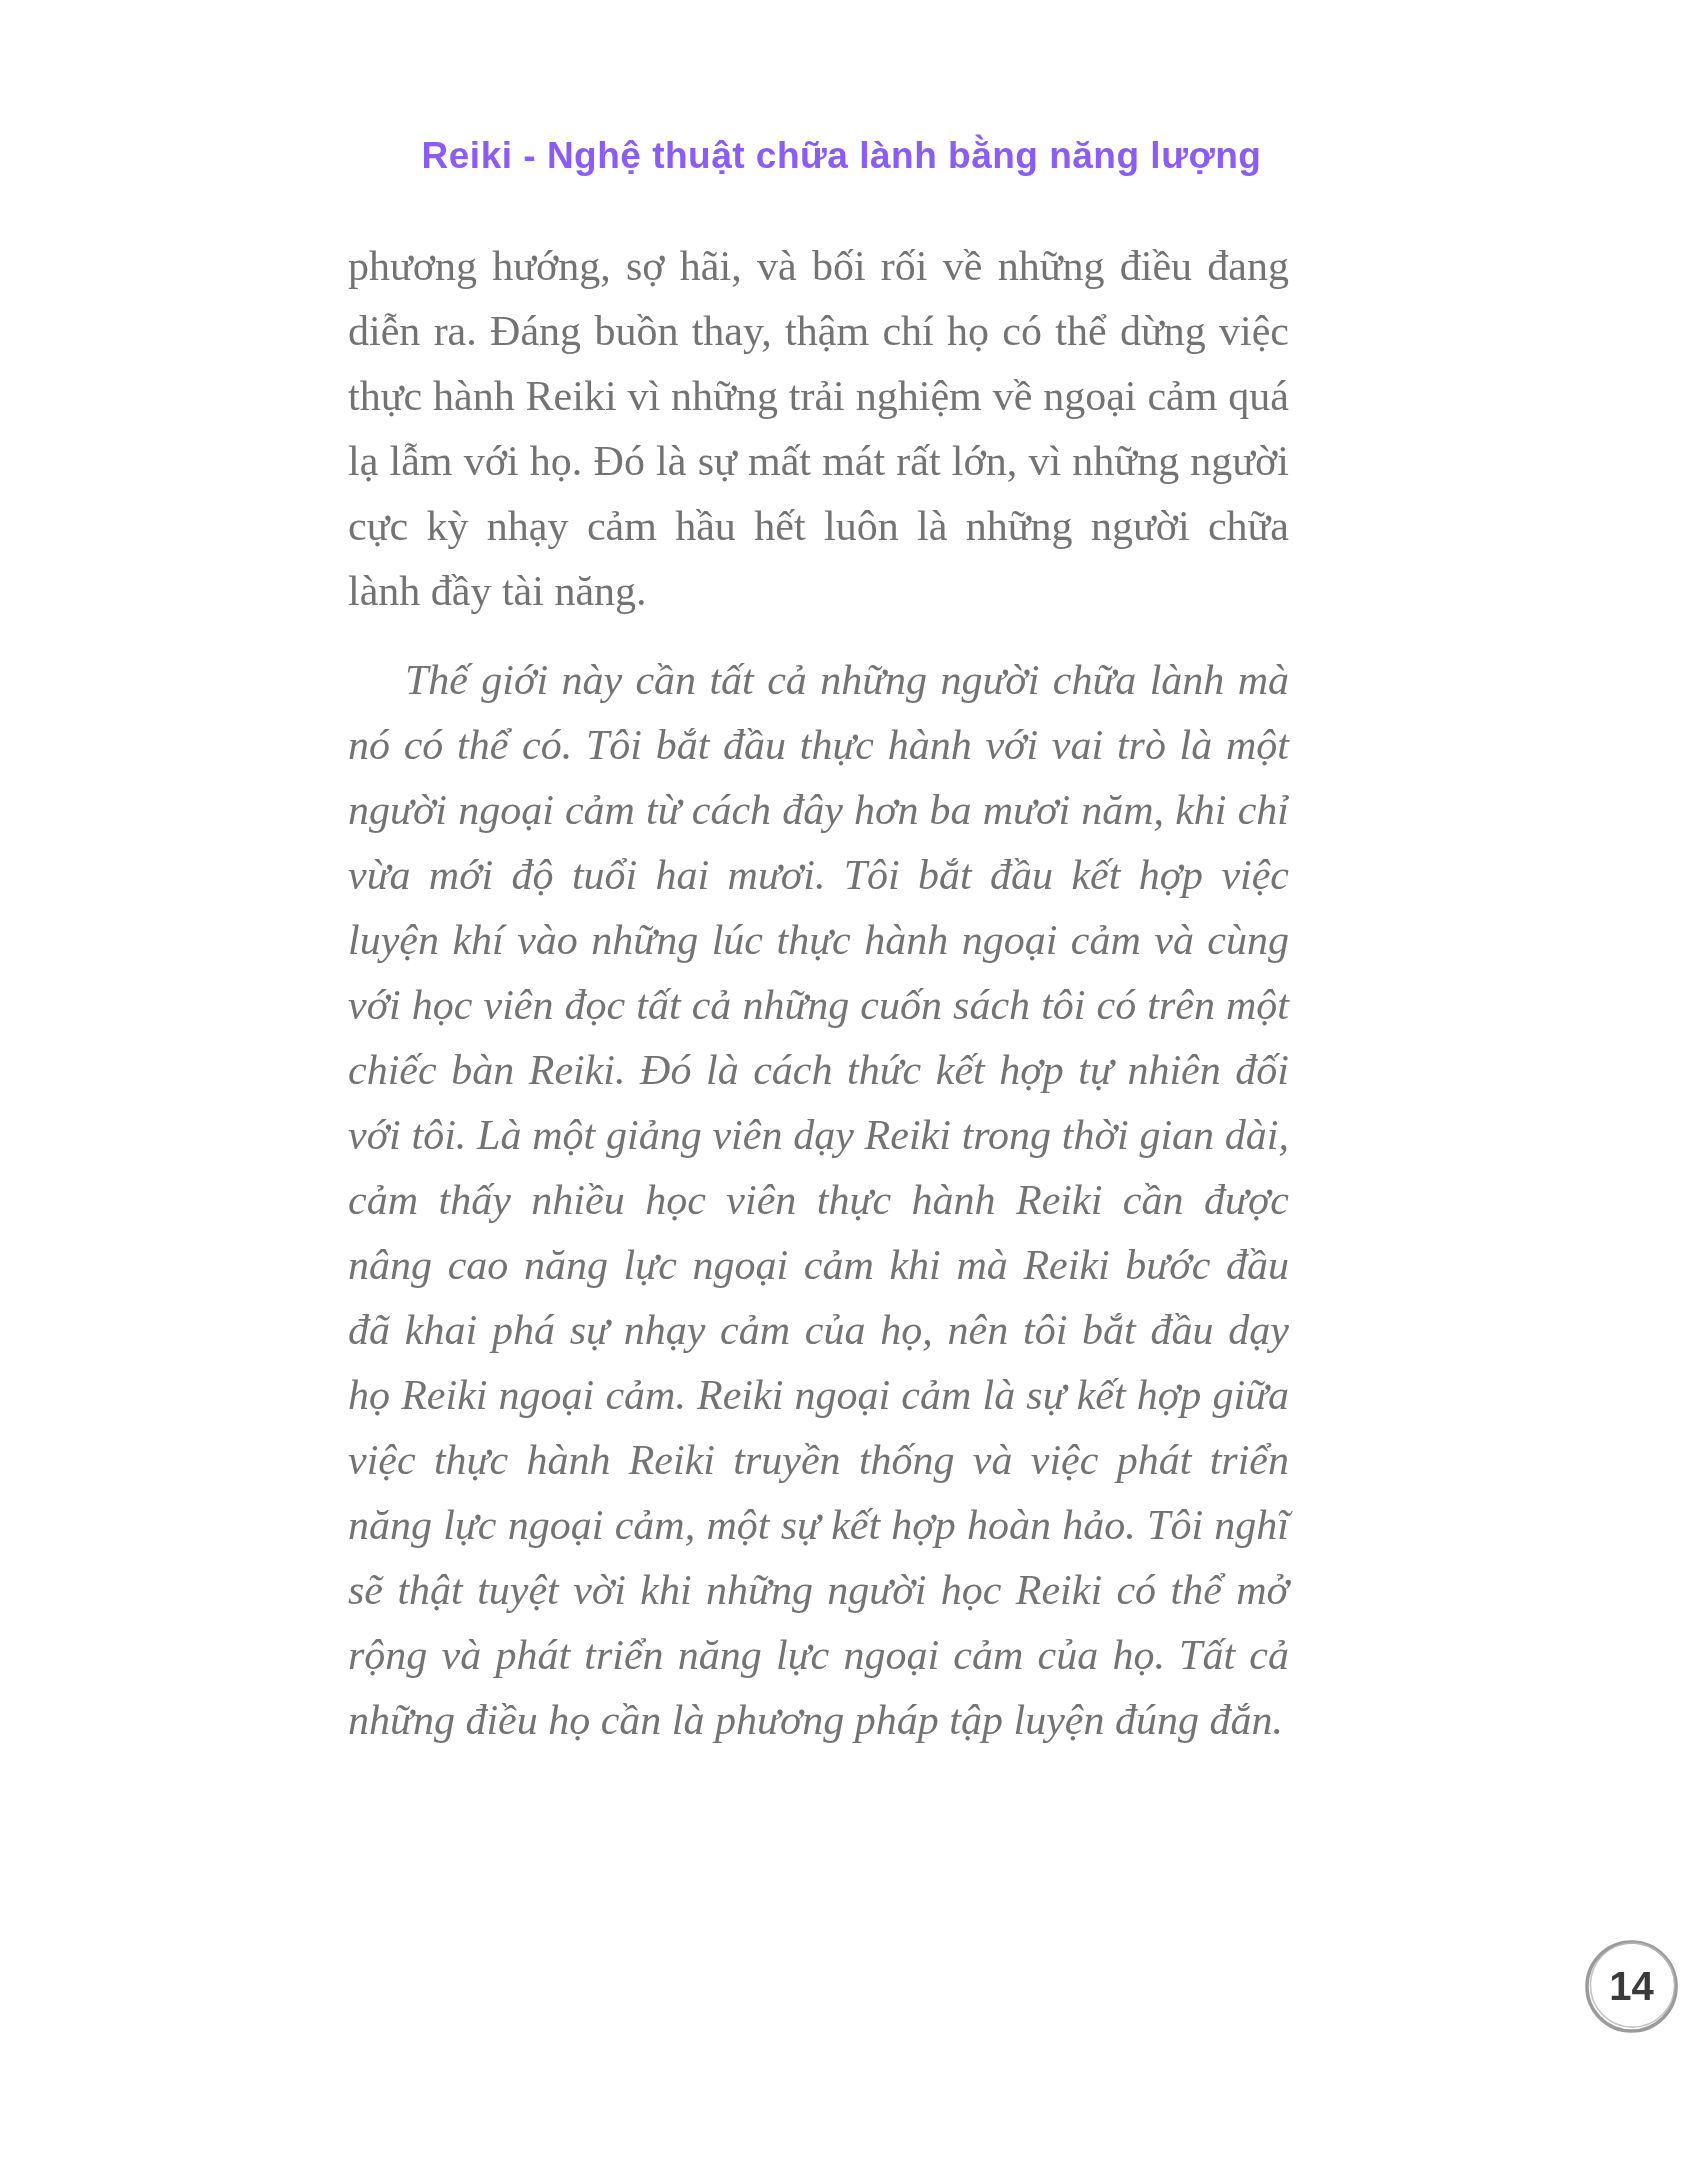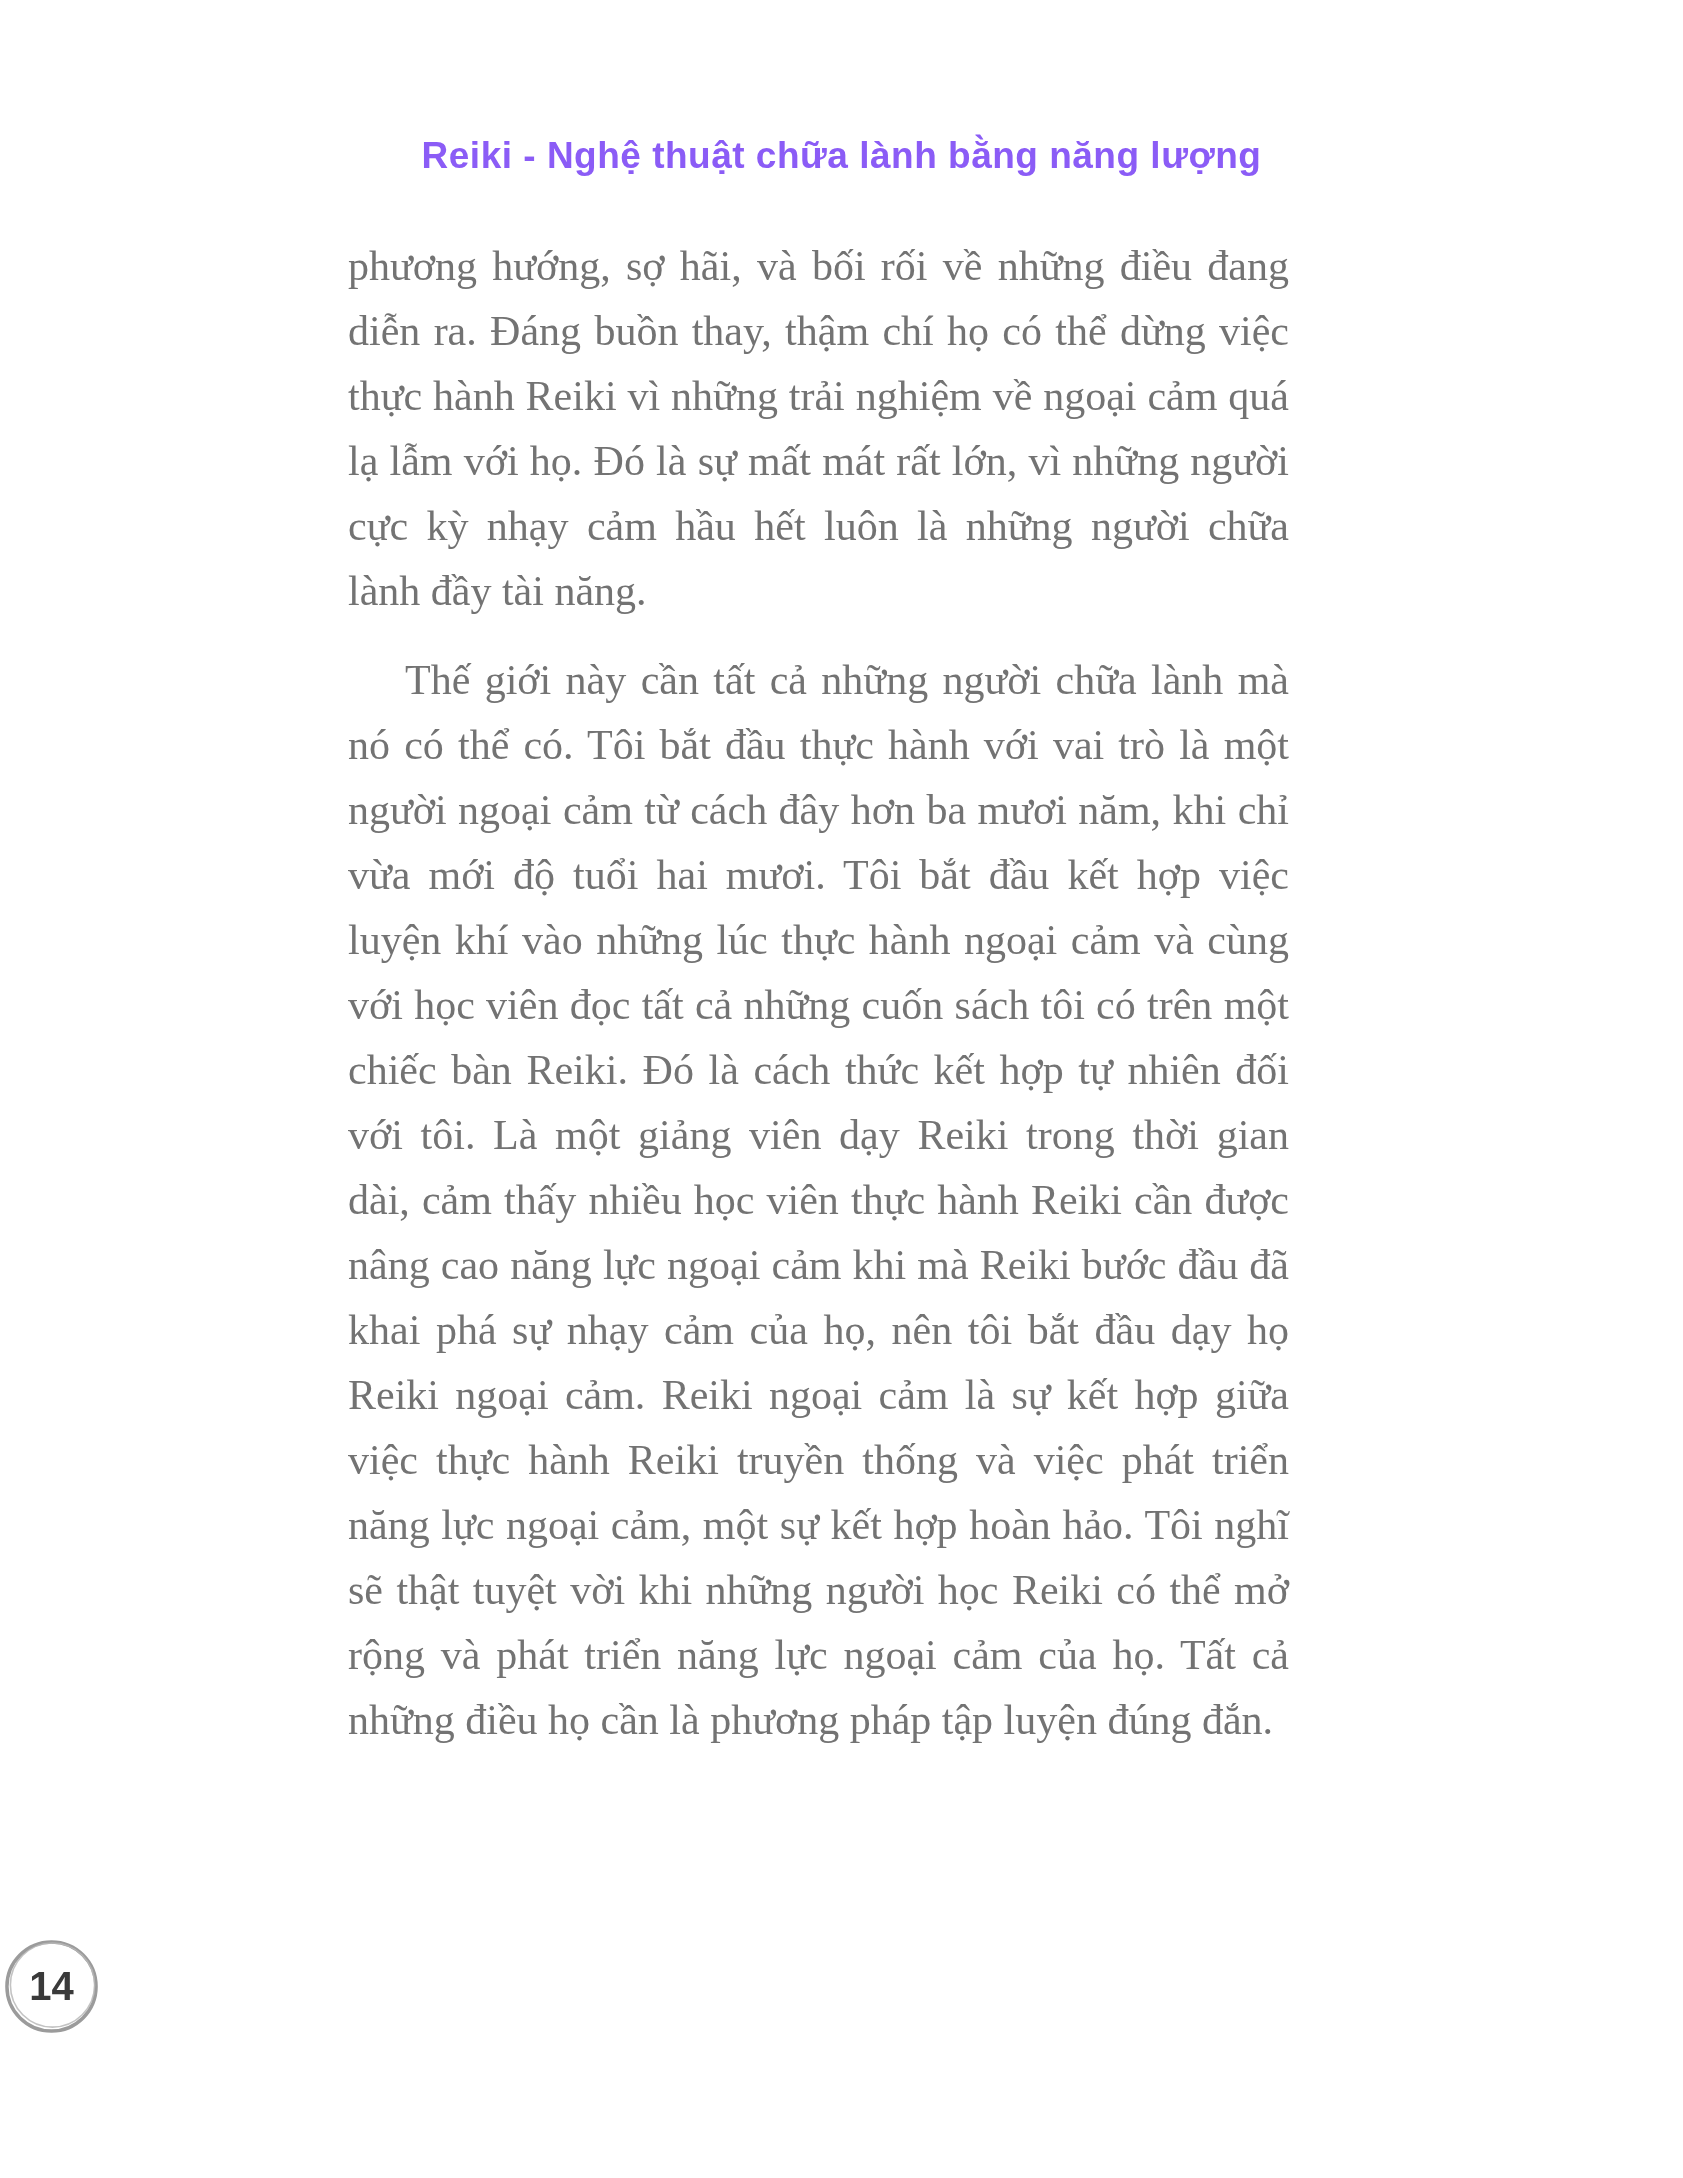--- a/index.html
+++ b/index.html
@@ -46,29 +46,30 @@
   .para {
     font-size: 42px;
     line-height: 65px;
     text-align: justify;
     color: #737373;
   }
 
   .para.indent {
     text-indent: 57px;
     margin-top: 24px;
+    font-style: italic;
   }
 
   .page-footer {
     position: absolute;
     top: 1935px;
     left: 0;
     width: 1683px;
     display: flex;
-    justify-content: flex-start;
+    justify-content: flex-end;
   }
 
   .page-number-badge {
     position: relative;
     width: 103px;
     height: 103px;
     display: flex;
     align-items: center;
     justify-content: center;
   }

